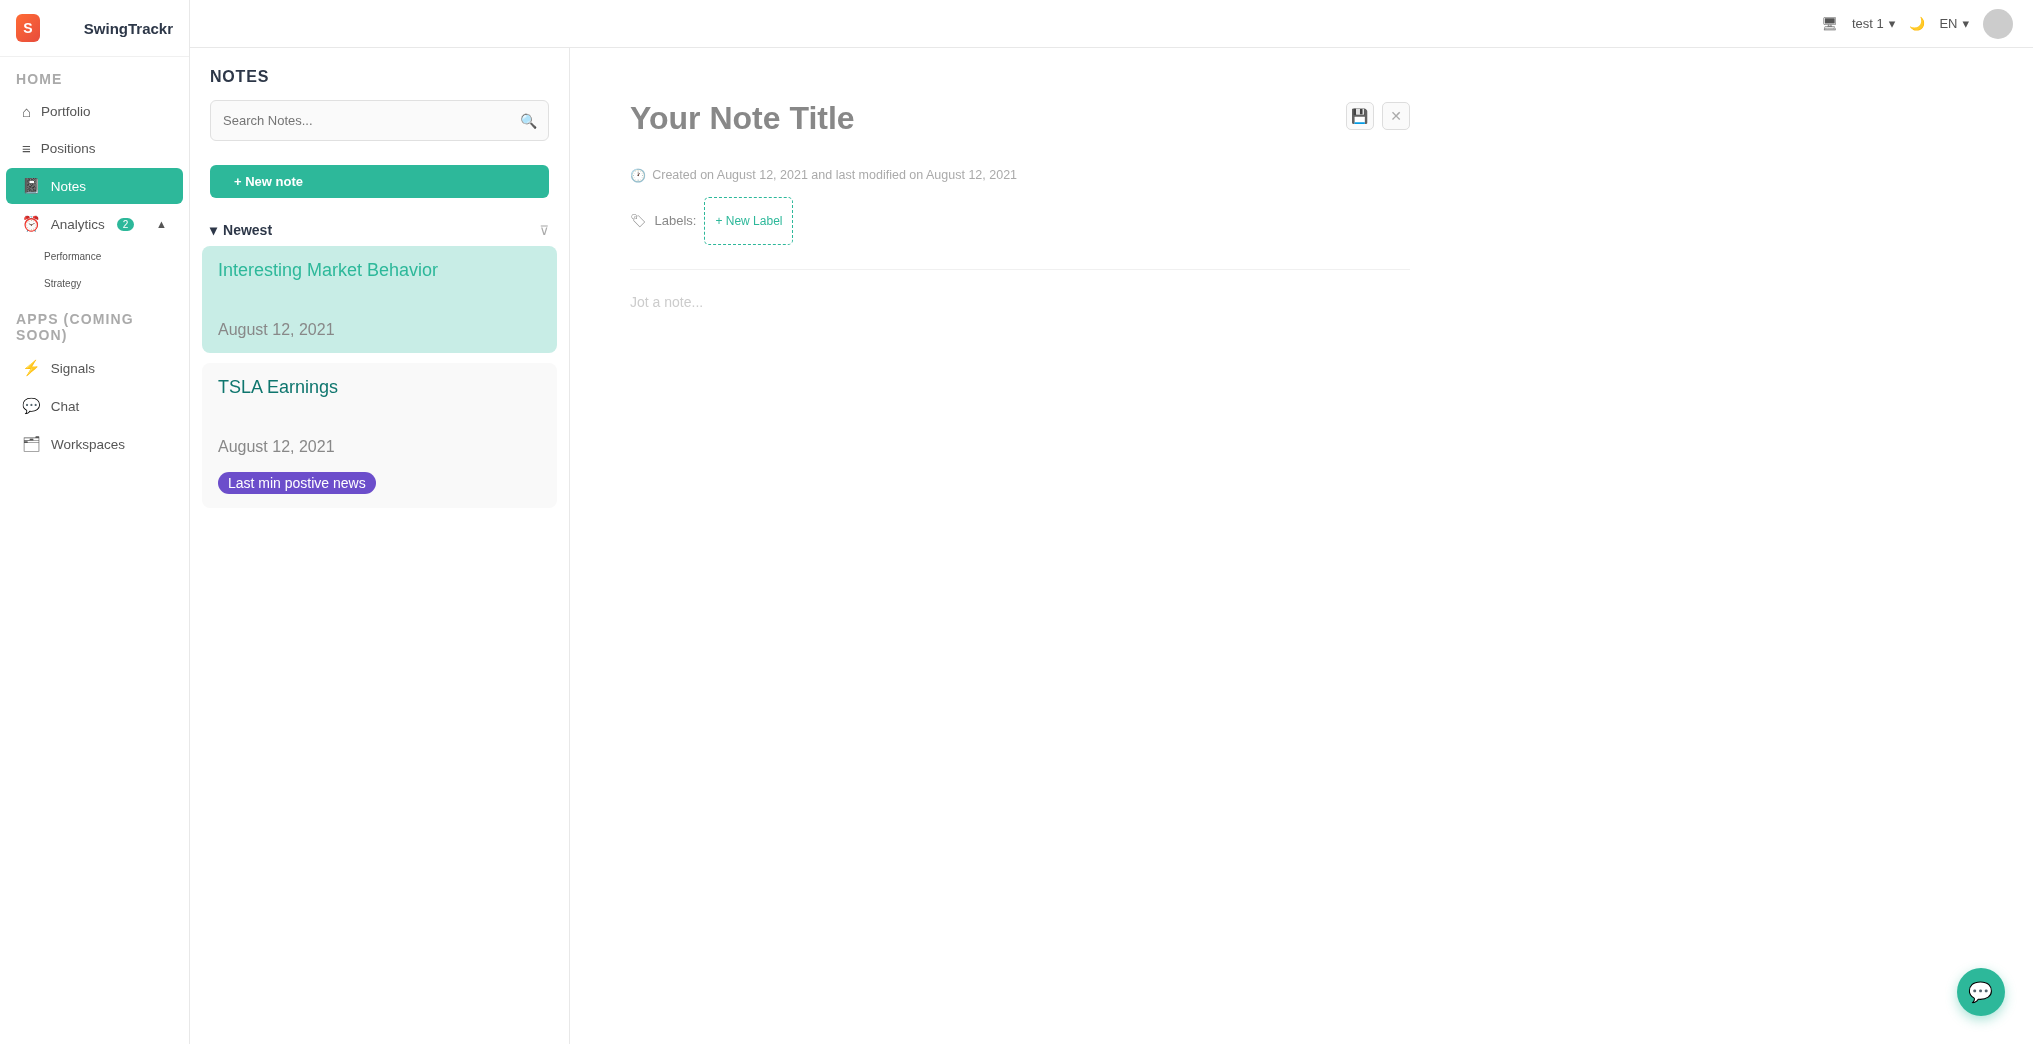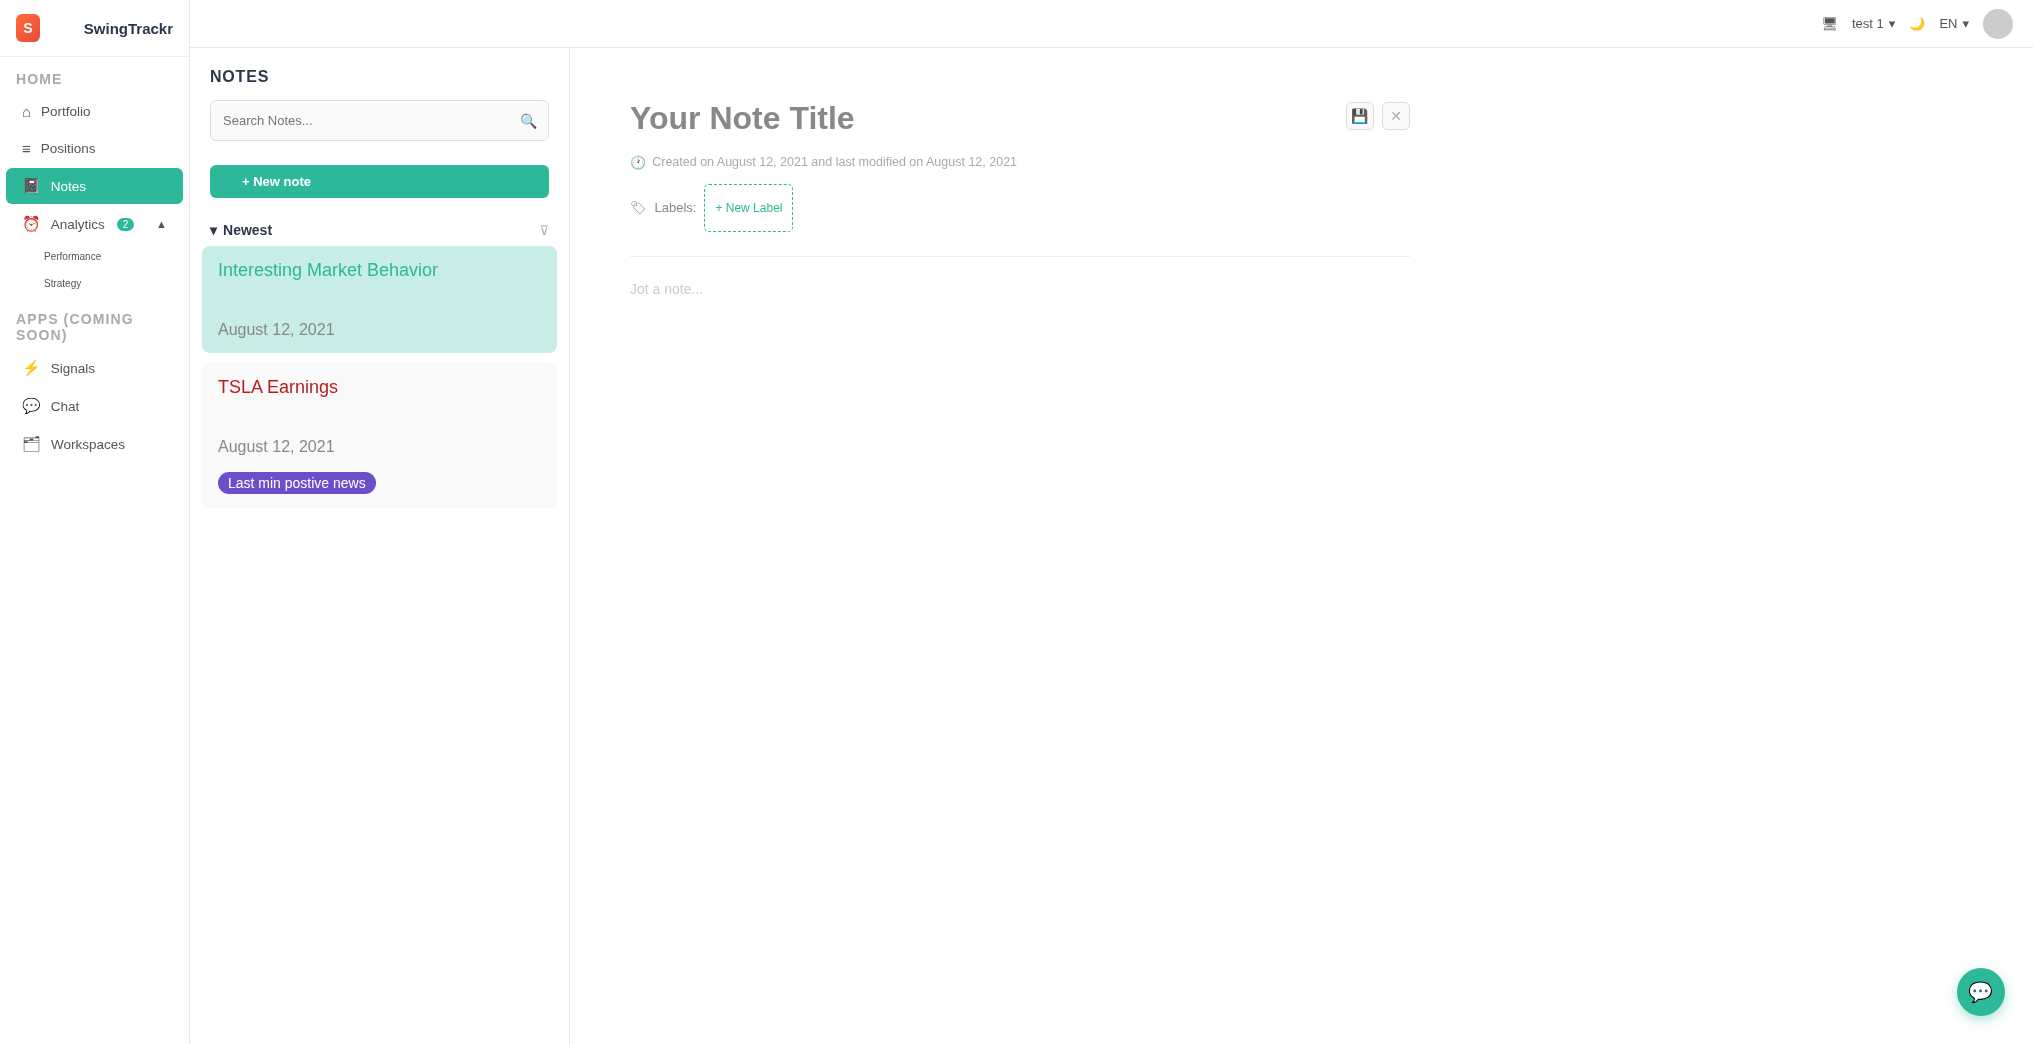--- a/index.html
+++ b/index.html
@@ -142,21 +142,21 @@
     }
     .search-btn {
       padding: 8px 10px; background: transparent; border: none; cursor: pointer;
       color: #aaa; font-size: 14px;
     }
     .new-note-btn {
       margin: 10px 20px 14px;
       background: #2db89a;
       color: #fff;
       border: none; border-radius: 6px;
-      padding: 9px 32px;
+      padding: 9px 24px;
       font-size: 13px; font-weight: 600;
       cursor: pointer;
       display: flex; align-items: center; gap: 6px;
     }
     .notes-list-area { flex: 1; overflow-y: auto; padding: 0 12px 12px; }
     .notes-section-header {
       display: flex; align-items: center; justify-content: space-between;
       padding: 10px 8px 8px;
     }
     .notes-section-title {
@@ -169,21 +169,21 @@
       padding: 14px 16px;
       margin-bottom: 10px;
       cursor: pointer;
       transition: background 0.15s;
     }
     .note-card.selected {
       background: #c8ede6;
     }
     .note-card:not(.selected) { background: #f9f9f9; }
     .note-card-title { font-size: 18px; font-weight: 400; color: #2db89a; margin-bottom: 4px; }
-    .note-card:not(.selected) .note-card-title { color: #b91c1c; }
+    .note-card:not(.selected) .note-card-title { color: #0f766e; }
     .note-card-date { font-size: 16px; color: #888; margin-top: 40px; }
     .note-tag {
       display: inline-block;
       background: #6c4ecb;
       color: #fff;
       font-size: 14px;
       border-radius: 12px;
       padding: 3px 10px;
       margin-top: 16px;
     }
@@ -197,21 +197,21 @@
       overflow: hidden;
     }
     .editor-inner {
       flex: 1;
       padding: 50px 60px;
       overflow-y: auto;
       max-width: 900px;
     }
     .editor-title-row {
       display: flex; align-items: flex-start; justify-content: space-between;
-      margin-bottom: 15px;
+      margin-bottom: 28px;
     }
     .editor-title {
       font-size: 32px; font-weight: 700; color: #888;
       border: none; outline: none; background: transparent;
       width: 100%;
       line-height: 1.3;
     }
     .editor-actions {
       display: flex; gap: 8px; flex-shrink: 0; margin-left: 16px; margin-top: 4px;
     }

